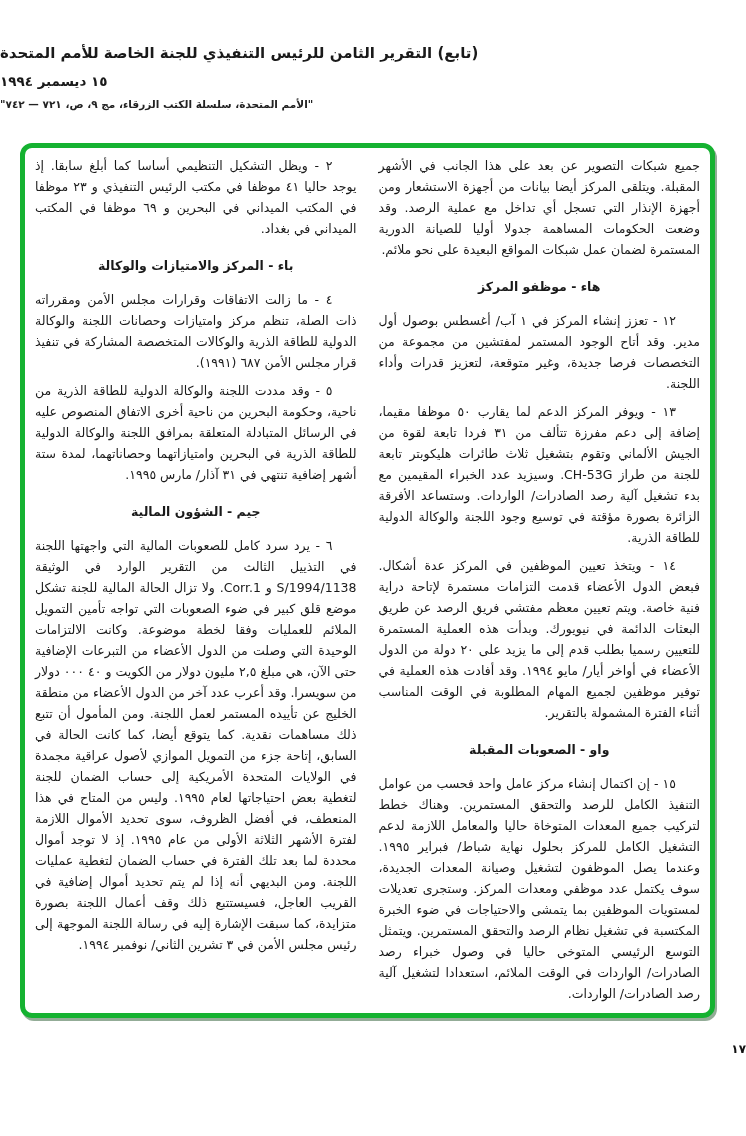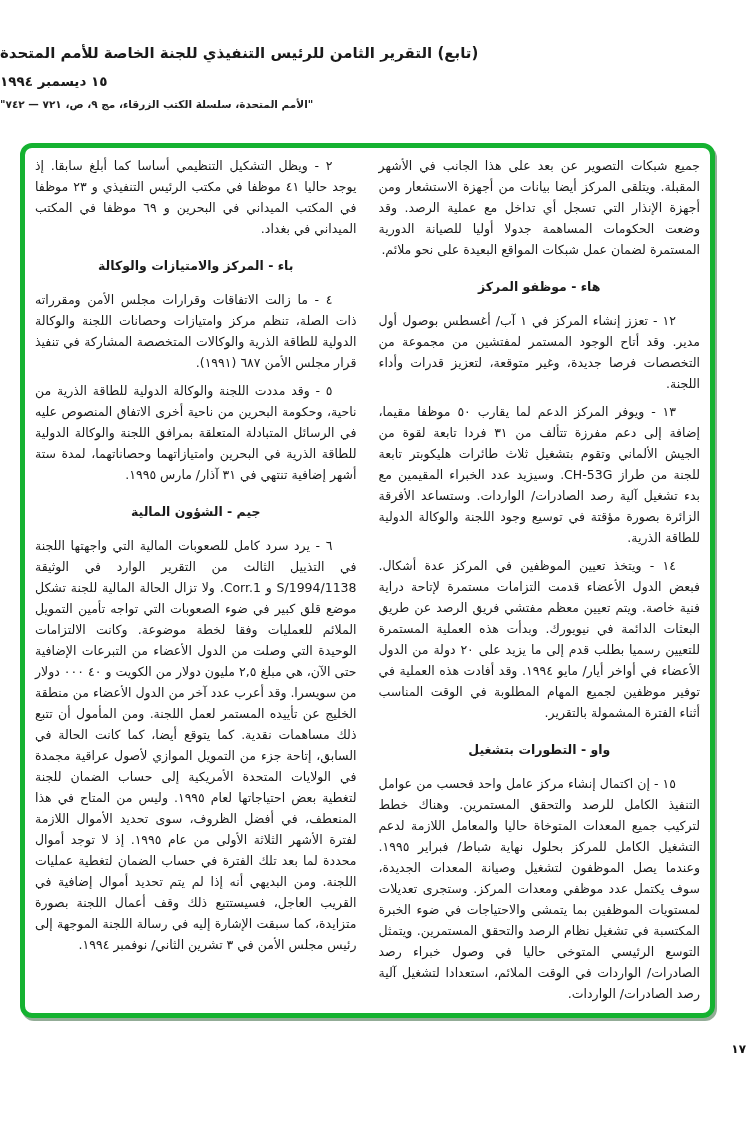--- a/index.html
+++ b/index.html
@@ -107,21 +107,21 @@
 
 <main class="doc-box">
   <div class="columns">
 
     <section class="col">
       <p class="para no-indent">جميع شبكات التصوير عن بعد على هذا الجانب في الأشهر المقبلة. ويتلقى المركز أيضا بيانات من أجهزة الاستشعار ومن أجهزة الإنذار التي تسجل أي تداخل مع عملية الرصد. وقد وضعت الحكومات المساهمة جدولا أوليا للصيانة الدورية المستمرة لضمان عمل شبكات المواقع البعيدة على نحو ملائم.</p>
       <h3 class="heading">هاء - موظفو المركز</h3>
       <p class="para">١٢ - تعزز إنشاء المركز في ١ آب/ أغسطس بوصول أول مدير. وقد أتاح الوجود المستمر لمفتشين من مجموعة من التخصصات فرصا جديدة، وغير متوقعة، لتعزيز قدرات وأداء اللجنة.</p>
       <p class="para">١٣ - ويوفر المركز الدعم لما يقارب ٥٠ موظفا مقيما، إضافة إلى دعم مفرزة تتألف من ٣١ فردا تابعة لقوة من الجيش الألماني وتقوم بتشغيل ثلاث طائرات هليكوبتر تابعة للجنة من طراز CH-53G. وسيزيد عدد الخبراء المقيمين مع بدء تشغيل آلية رصد الصادرات/ الواردات. وستساعد الأفرقة الزائرة بصورة مؤقتة في توسيع وجود اللجنة والوكالة الدولية للطاقة الذرية.</p>
       <p class="para">١٤ - ويتخذ تعيين الموظفين في المركز عدة أشكال. فبعض الدول الأعضاء قدمت التزامات مستمرة لإتاحة دراية فنية خاصة. ويتم تعيين معظم مفتشي فريق الرصد عن طريق البعثات الدائمة في نيويورك. وبدأت هذه العملية المستمرة للتعيين رسميا بطلب قدم إلى ما يزيد على ٢٠ دولة من الدول الأعضاء في أواخر أيار/ مايو ١٩٩٤. وقد أفادت هذه العملية في توفير موظفين لجميع المهام المطلوبة في الوقت المناسب أثناء الفترة المشمولة بالتقرير.</p>
-      <h3 class="heading">واو - التطورات بتشغيل</h3>
+      <h3 class="heading">واو - الصعوبات المقبلة</h3>
       <p class="para">١٥ - إن اكتمال إنشاء مركز عامل واحد فحسب من عوامل التنفيذ الكامل للرصد والتحقق المستمرين. وهناك خطط لتركيب جميع المعدات المتوخاة حاليا والمعامل اللازمة لدعم التشغيل الكامل للمركز بحلول نهاية شباط/ فبراير ١٩٩٥. وعندما يصل الموظفون لتشغيل وصيانة المعدات الجديدة، سوف يكتمل عدد موظفي ومعدات المركز. وستجرى تعديلات لمستويات الموظفين بما يتمشى والاحتياجات في ضوء الخبرة المكتسبة في تشغيل نظام الرصد والتحقق المستمرين. ويتمثل التوسع الرئيسي المتوخى حاليا في وصول خبراء رصد الصادرات/ الواردات في الوقت الملائم، استعدادا لتشغيل آلية رصد الصادرات/ الواردات.</p>
 
     </section>
 
     <section class="col">
       <p class="para">٢ - ويظل التشكيل التنظيمي أساسا كما أبلغ سابقا. إذ يوجد حاليا ٤١ موظفا في مكتب الرئيس التنفيذي و ٢٣ موظفا في المكتب الميداني في البحرين و ٦٩ موظفا في المكتب الميداني في بغداد.</p>
       <h3 class="heading">باء - المركز والامتيازات والوكالة</h3>
       <p class="para">٤ - ما زالت الاتفاقات وقرارات مجلس الأمن ومقرراته ذات الصلة، تنظم مركز وامتيازات وحصانات اللجنة والوكالة الدولية للطاقة الذرية والوكالات المتخصصة المشاركة في تنفيذ قرار مجلس الأمن ٦٨٧ (١٩٩١).</p>
       <p class="para">٥ - وقد مددت اللجنة والوكالة الدولية للطاقة الذرية من ناحية، وحكومة البحرين من ناحية أخرى الاتفاق المنصوص عليه في الرسائل المتبادلة المتعلقة بمرافق اللجنة والوكالة الدولية للطاقة الذرية في البحرين وامتيازاتهما وحصاناتهما، لمدة ستة أشهر إضافية تنتهي في ٣١ آذار/ مارس ١٩٩٥.</p>
       <h3 class="heading">جيم - الشؤون المالية</h3>

